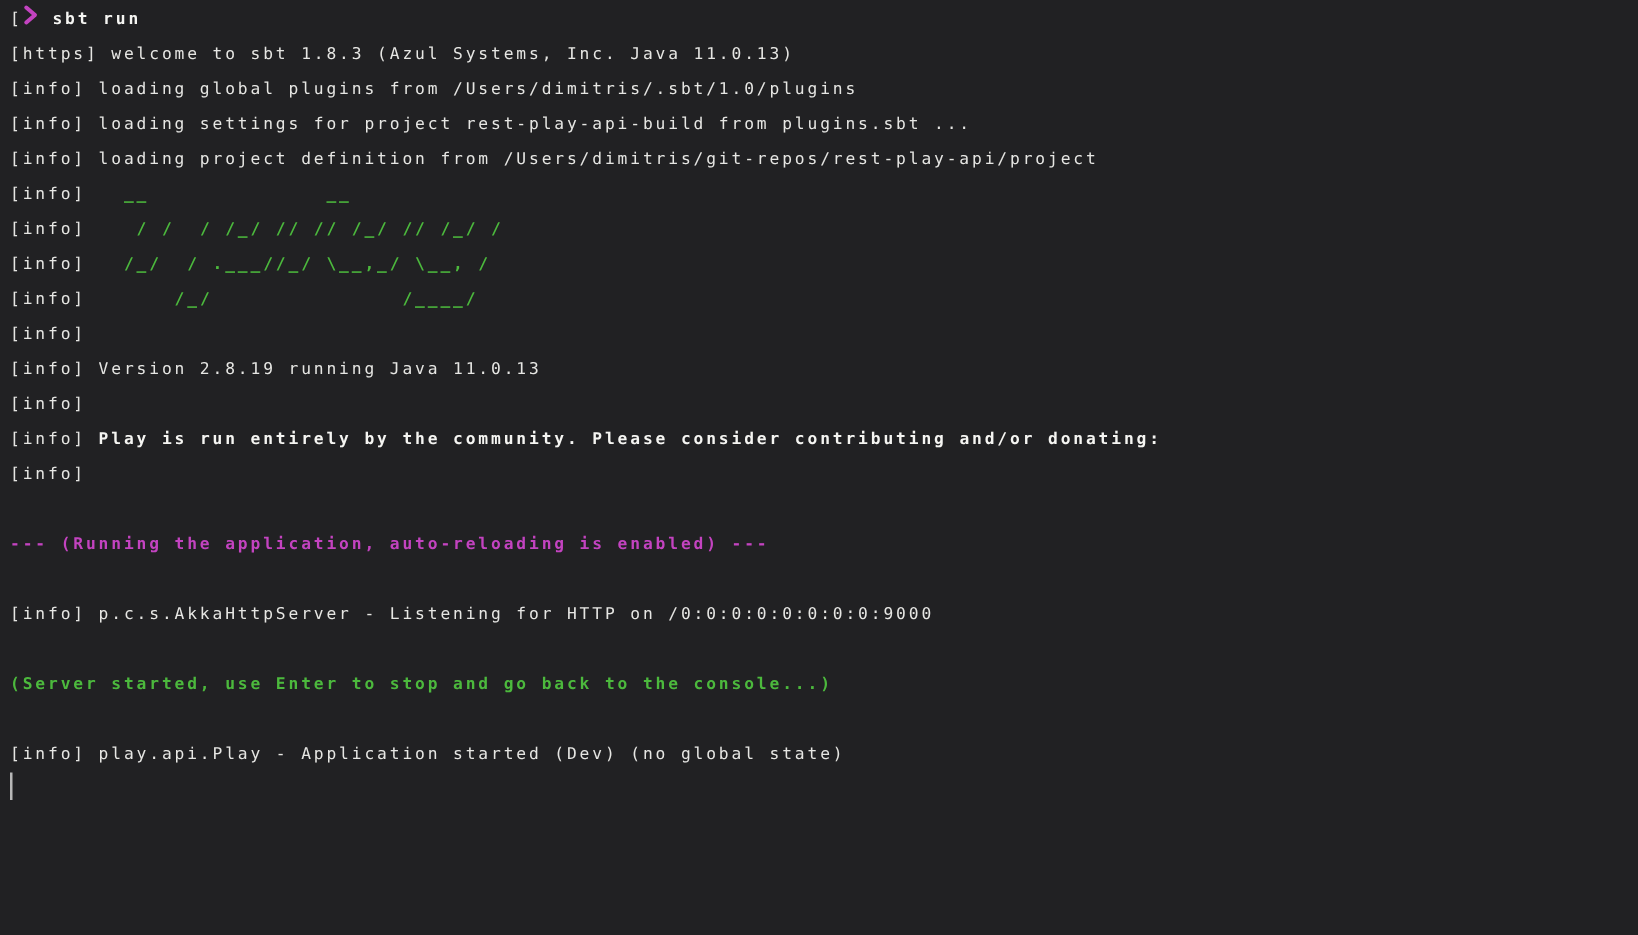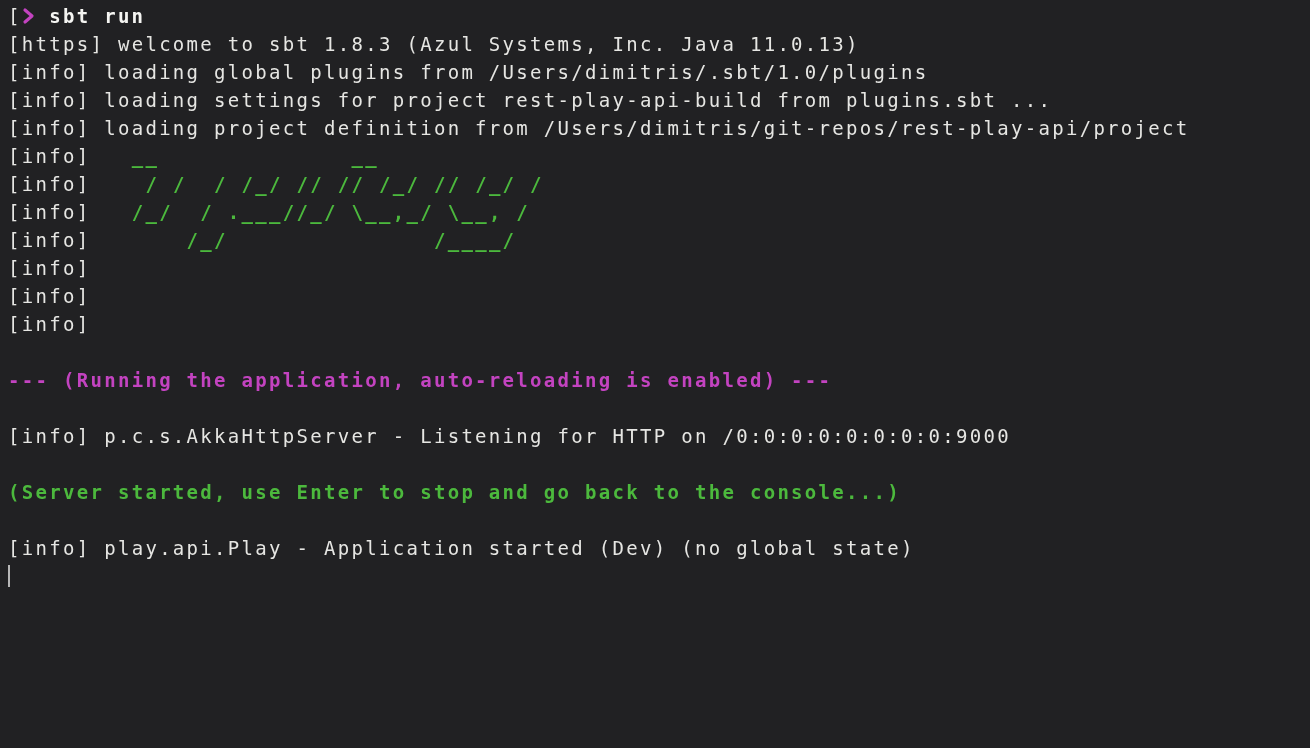--- a/index.html
+++ b/index.html
@@ -18,21 +18,21 @@
     height: 748px;
     overflow: hidden;
     background: var(--bg);
   }
   .terminal {
     width: 1310px;
     height: 748px;
     background: var(--bg);
     padding: 2px 0 0 8px;
     font-family: "DejaVu Sans Mono", "Liberation Mono", monospace;
-    font-size: 19px;
+    font-size: 13px;
     letter-spacing: 2.3px;
     line-height: 28px;
     overflow: hidden;
   }
   .line {
     white-space: pre;
     min-height: 28px;
     height: 28px;
   }
   .seg-fg      { color: var(--fg); }
@@ -63,21 +63,23 @@
         </svg></span><span class="seg-fg"> </span><span class="seg-bold">sbt run</span></div>
     <div class="line"><span class="seg-fg">[https] welcome to sbt 1.8.3 (Azul Systems, Inc. Java 11.0.13)</span></div>
     <div class="line"><span class="seg-fg">[info] loading global plugins from /Users/dimitris/.sbt/1.0/plugins</span></div>
     <div class="line"><span class="seg-fg">[info] loading settings for project rest-play-api-build from plugins.sbt ...</span></div>
     <div class="line"><span class="seg-fg">[info] loading project definition from /Users/dimitris/git-repos/rest-play-api/project</span></div>
     <div class="line"><span class="seg-fg">[info] </span><span class="seg-green">  __              __</span></div>
     <div class="line"><span class="seg-fg">[info] </span><span class="seg-green">   / /  / /_/ // // /_/ // /_/ /</span></div>
     <div class="line"><span class="seg-fg">[info] </span><span class="seg-green">  /_/  / .___//_/ \__,_/ \__, /</span></div>
     <div class="line"><span class="seg-fg">[info] </span><span class="seg-green">      /_/               /____/</span></div>
     <div class="line"><span class="seg-fg">[info]</span></div>
+    <div class="line"><span class="seg-fg">[info] Version 2.8.19 running Java 11.0.13</span></div>
     <div class="line"><span class="seg-fg">[info]</span></div>
+    <div class="line"><span class="seg-fg">[info] </span><span class="seg-bold">Play is run entirely by the community. Please consider contributing and/or donating:</span></div>
     <div class="line"><span class="seg-fg">[info]</span></div>
     <div class="line"></div>
     <div class="line"><span class="seg-magenta">--- (Running the application, auto-reloading is enabled) ---</span></div>
     <div class="line"></div>
     <div class="line"><span class="seg-fg">[info] p.c.s.AkkaHttpServer - Listening for HTTP on /0:0:0:0:0:0:0:0:9000</span></div>
     <div class="line"></div>
     <div class="line"><span class="seg-green">(Server started, use Enter to stop and go back to the console...)</span></div>
     <div class="line"></div>
     <div class="line"><span class="seg-fg">[info] play.api.Play - Application started (Dev) (no global state)</span></div>
     <div class="line"><span class="cursor-bar"></span></div>

